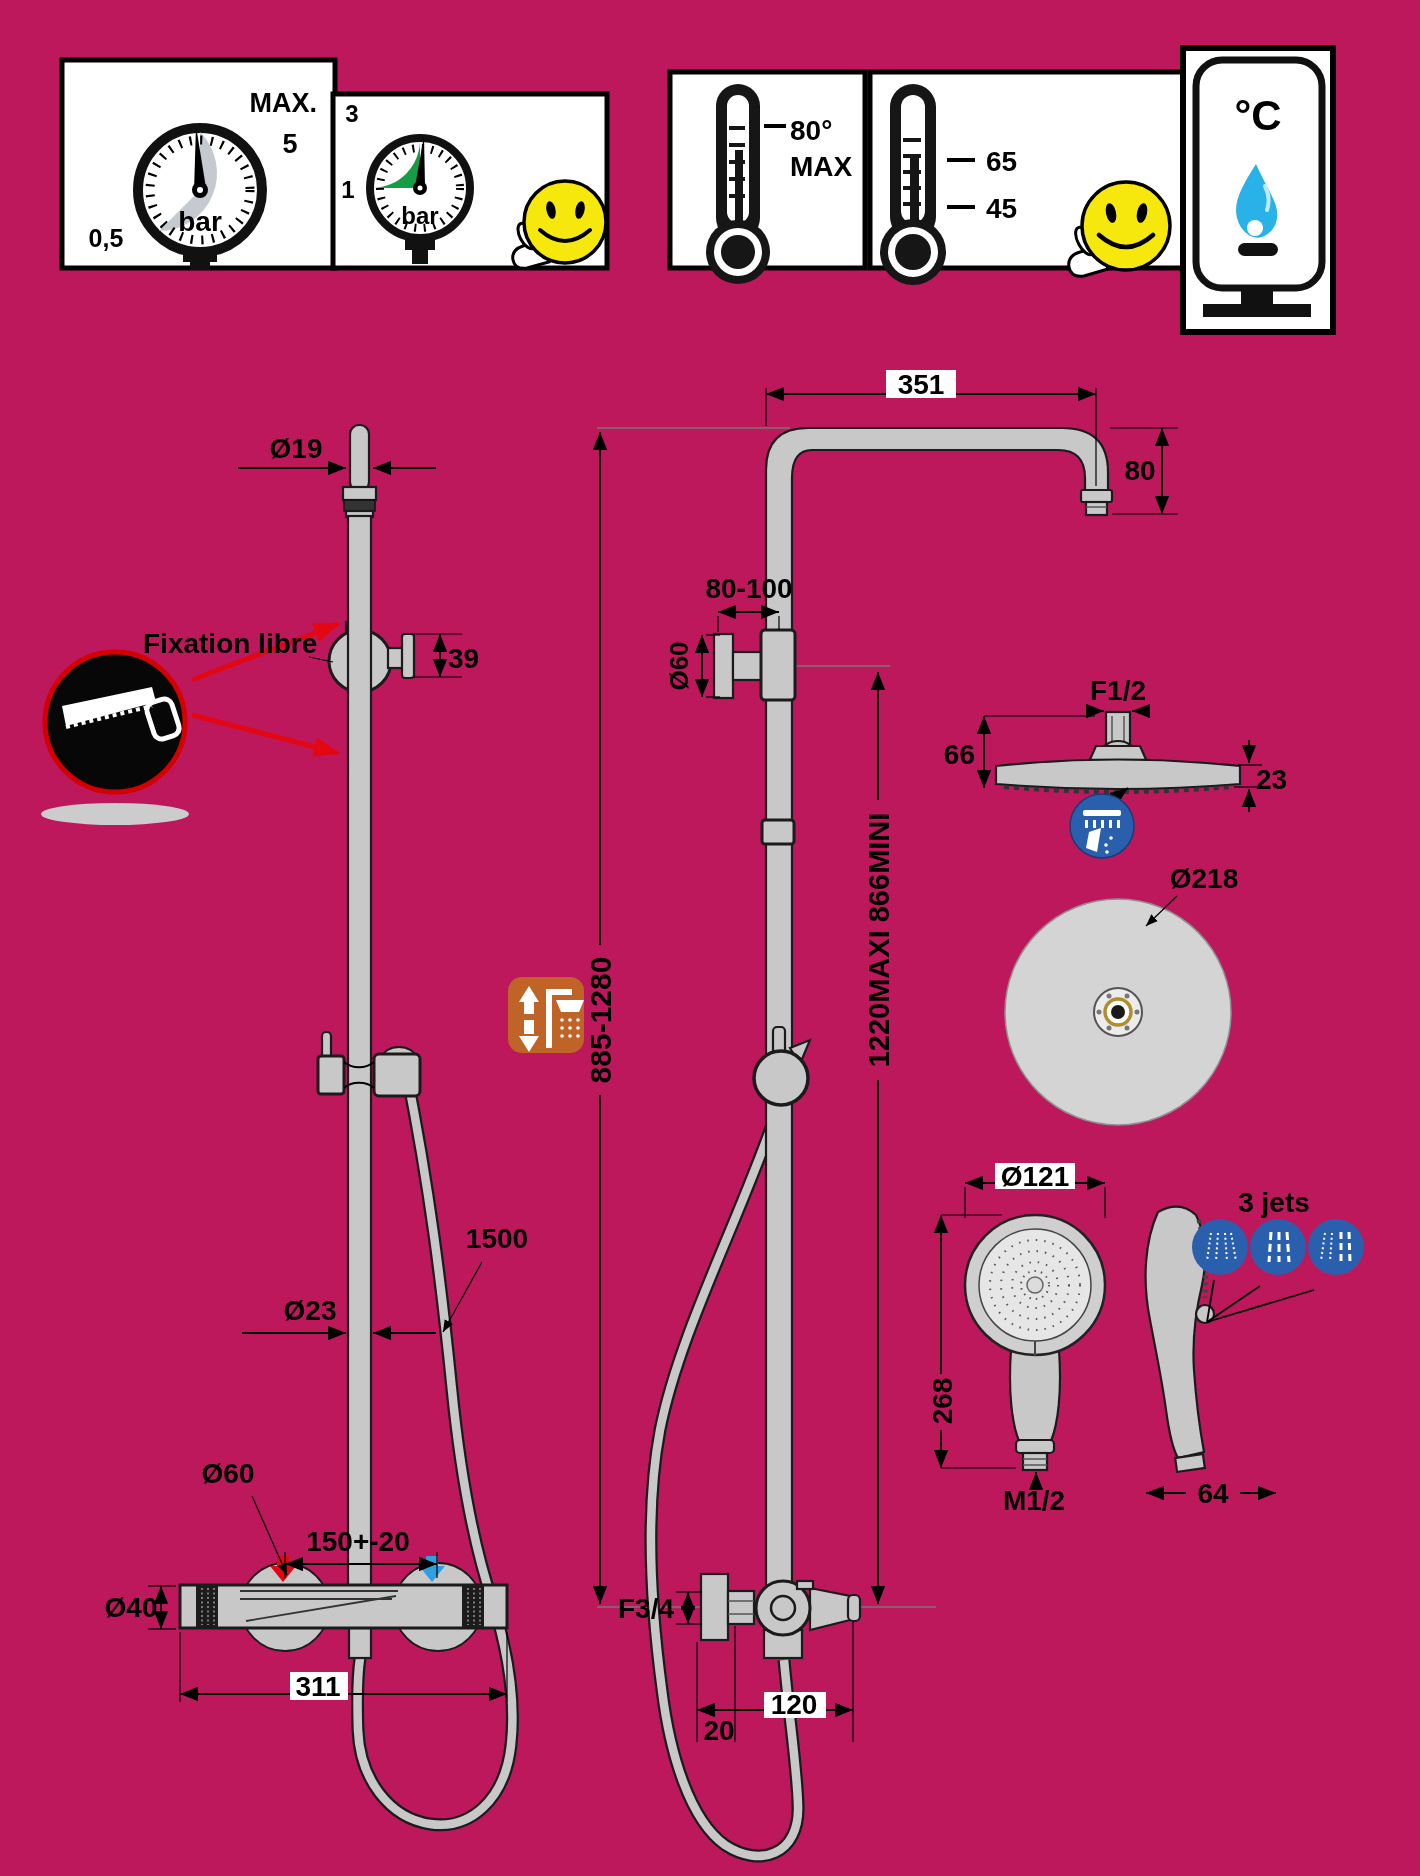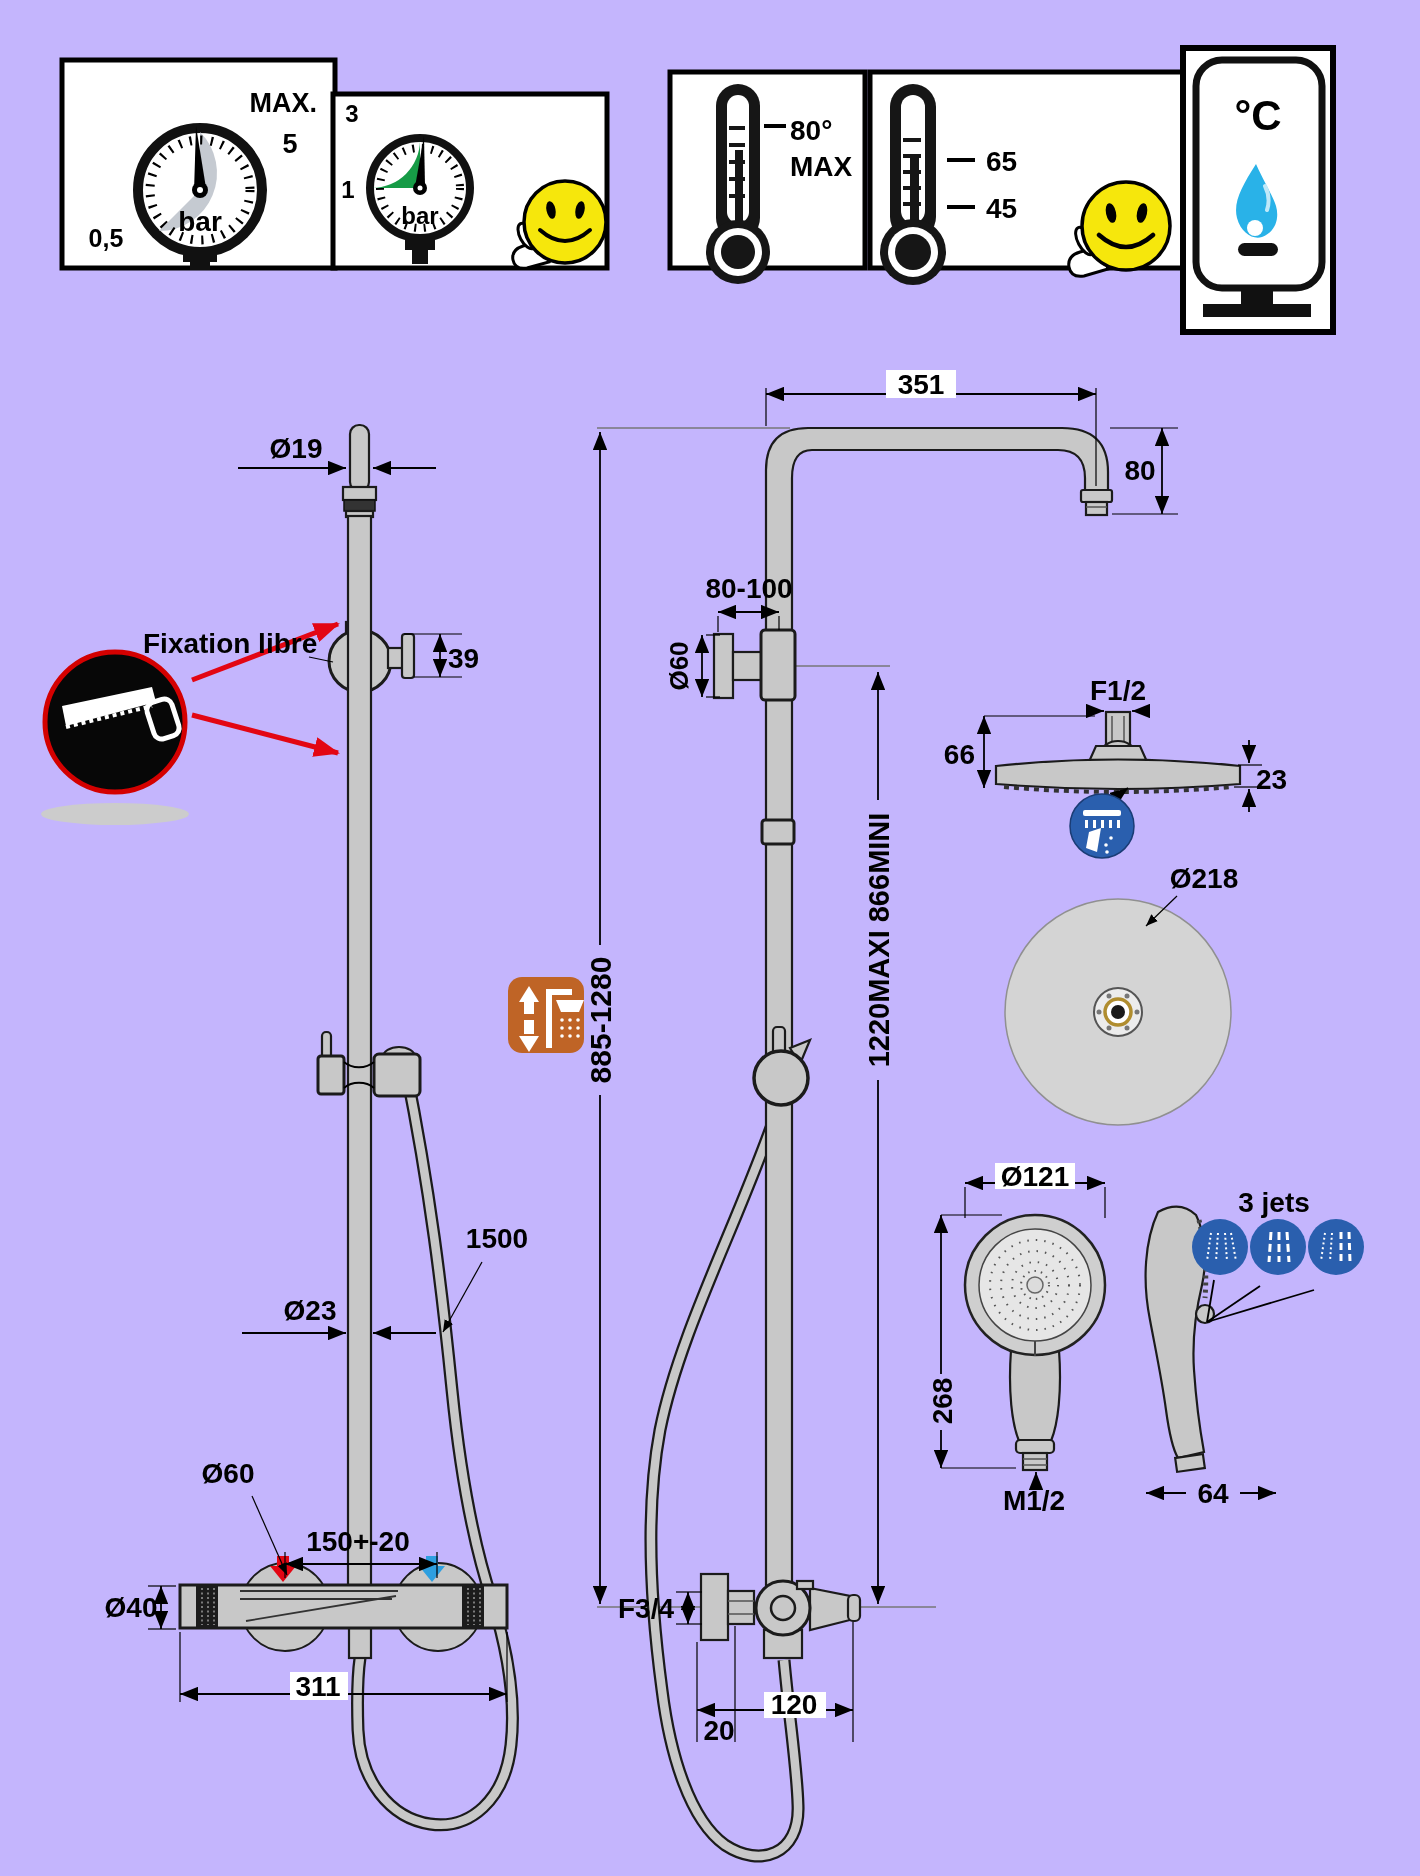--- a/index.html
+++ b/index.html
@@ -1,16 +1,16 @@
 <!DOCTYPE html>
 <html><head>
 <meta charset="utf-8">
 <style>
   html,body{margin:0;padding:0;background:#ffffff;}
-  .stage{width:1420px;height:1876px;position:relative;background:#c4b5fd;}
+  .stage{width:1420px;height:1876px;position:relative;background:#be185d;}
   .t{font-family:"Liberation Sans","DejaVu Sans",sans-serif;font-weight:bold;fill:#000;}
   .d24{font-size:24px}.d25{font-size:25px}.d26{font-size:26px}.d27{font-size:27px}
   .d28{font-size:28px}.d29{font-size:29px}.d30{font-size:30px}.d42{font-size:42px}
   .pipe{fill:#c8c8c8;stroke:#1b1b1b;stroke-width:2.2;}
   .pipe3{fill:#c8c8c8;stroke:#1b1b1b;stroke-width:3;}
   .dl{stroke:#000;stroke-width:1.8;fill:none;}
   .xl{stroke:#000;stroke-width:1.2;fill:none;}
   .ref{stroke:#777;stroke-width:1.6;fill:none;}
   .hoseO{fill:none;stroke:#1b1b1b;stroke-width:13;}
   .hoseI{fill:none;stroke:#c8c8c8;stroke-width:8.5;}

